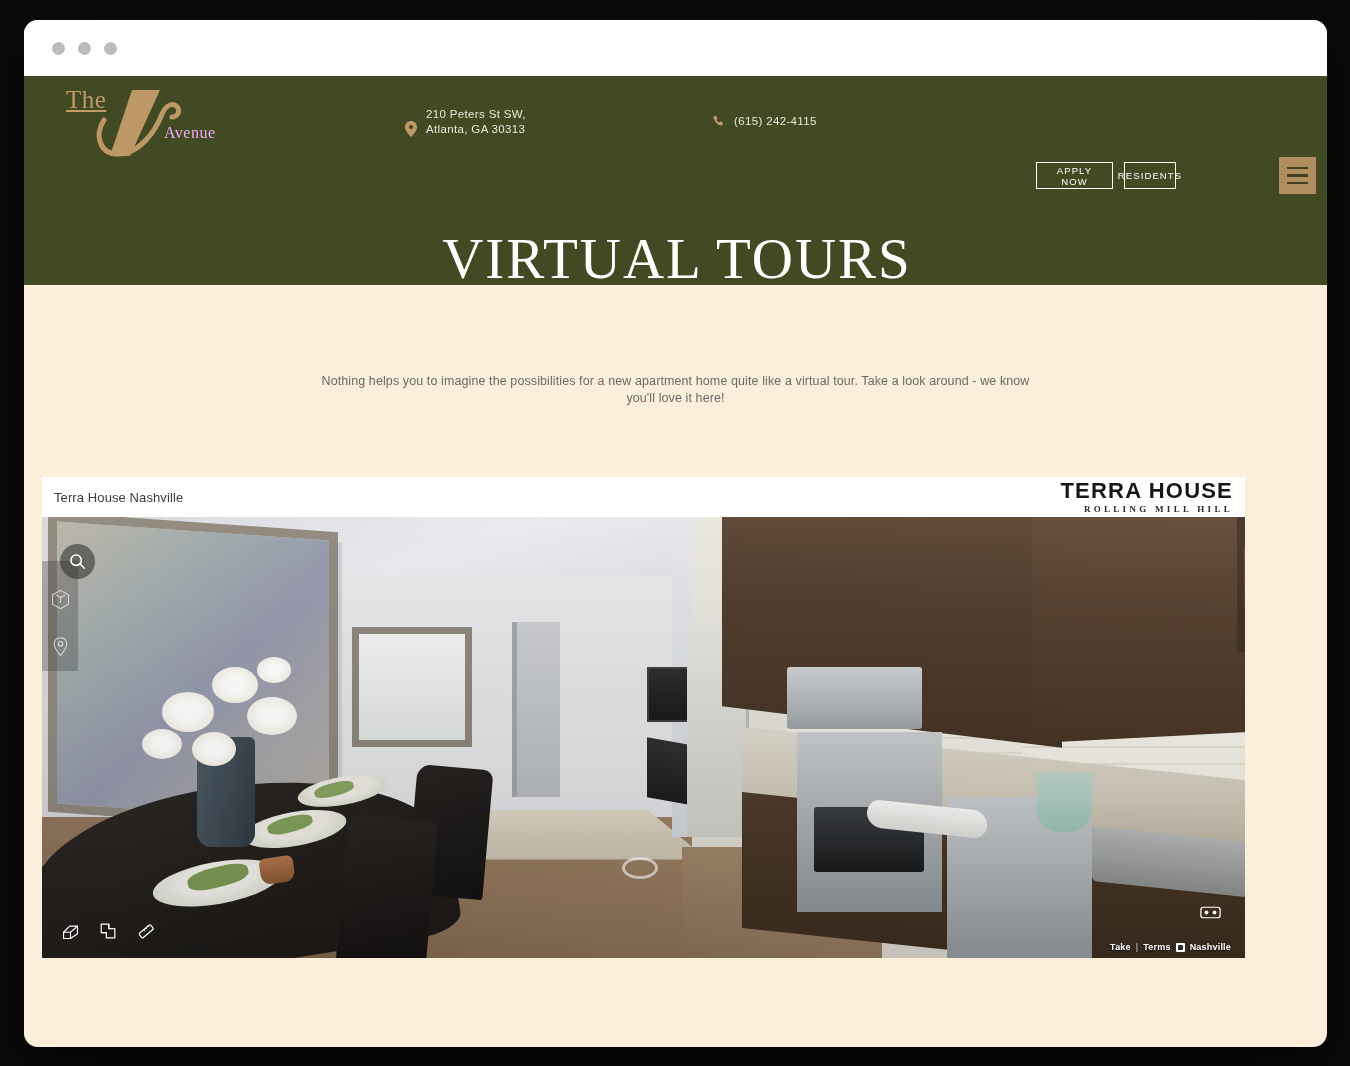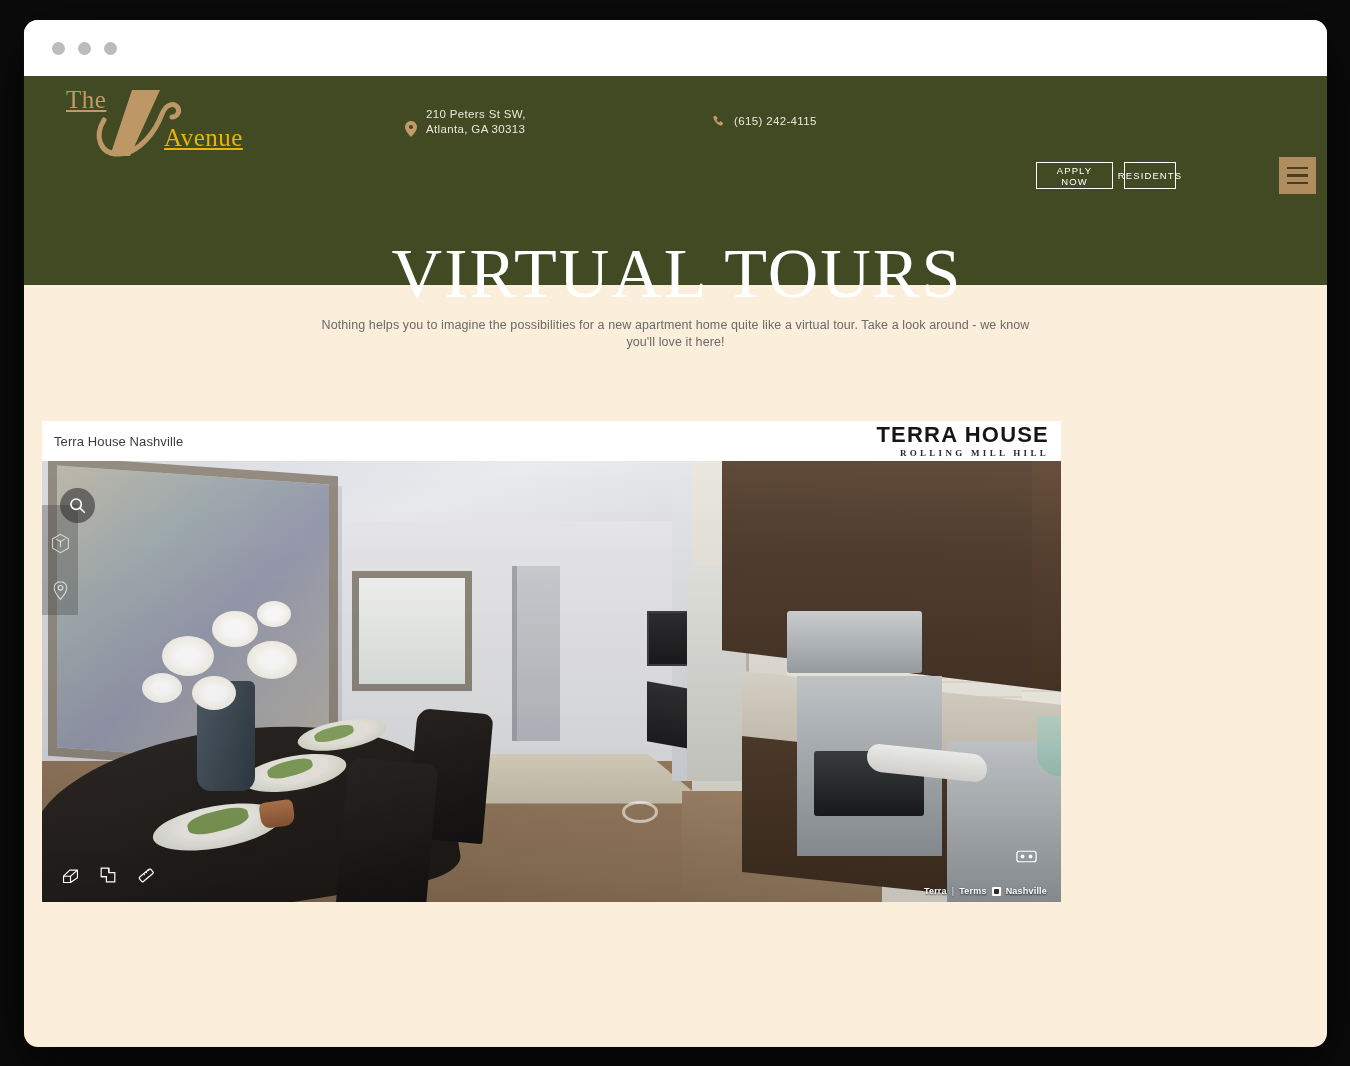--- a/index.html
+++ b/index.html
@@ -50,24 +50,23 @@
   }
   #logo .the {
     position: absolute; left: 22px; top: 2px;
     color: #c09a68; font-size: 25px;
     font-family: "Liberation Serif", serif;
     letter-spacing: .5px;
     text-decoration: underline;
   }
   #logo .avenue {
     position: absolute; left: 120px; top: 40px;
-    color: #eab308; font-size: 25px;
+    color: #f0abfc; font-size: 16px;
     font-family: "Liberation Serif", serif;
     letter-spacing: .5px;
-    text-decoration: underline;
   }
   #logo svg { position: absolute; left: 48px; top: 0px; }
 
   .contact-block {
     position: absolute;
     display: flex; align-items: flex-end; gap: 9px;
     color: #ece7dc;
     font-size: 11.5px; line-height: 15px;
     letter-spacing: .35px;
   }
@@ -98,30 +97,30 @@
     cursor: pointer;
   }
   #hamburger span { display:block; width: 21px; height: 2.5px; background: #473f22; }
 
   #page-title {
     position: absolute;
     left: 3px; right: 0; top: 116px;
     text-align: center;
     color: #ffffff;
     font-family: "Liberation Serif", serif;
-    font-size: 70px;
+    font-size: 57px;
     letter-spacing: 2px;
     font-weight: 400;
     line-height: 1;
   }
 
   
   #intro {
     background: #fbeedb;
-    padding-top: 32px;
+    padding-top: 88px;
     text-align: center;
   }
   #intro p {
     margin: 0 auto;
     width: 720px;
     color: #6a6a68;
     font-size: 12.5px;
     line-height: 17px;
     letter-spacing: .1px;
   }
@@ -135,21 +134,21 @@
     letter-spacing: 1.1px;
     font-family: "Liberation Sans", sans-serif;
     display: flex; align-items: center; justify-content: center;
     cursor: pointer;
   }
 
   
   #viewer-wrap {
     position: relative;
     margin: 70px 18px 0 18px;
-    width: 1019px;
+    width: 1203px;
     background: #5eead4;
   }
   #viewer-bar {
     height: 40px;
     background: #ffffff;
     display: flex; align-items: center; justify-content: space-between;
     padding: 0 8px 0 12px;
   }
   #viewer-title { font-size: 13px; color: #3c3c3c; letter-spacing: .1px; }
   #brand-logo { text-align: right; line-height: 1; padding-right: 4px;}
@@ -524,21 +523,21 @@
 
         <div id="vr-btn">
           <svg width="21" height="15" viewBox="0 0 24 17" fill="none" stroke="#ffffff" stroke-width="1.4">
             <rect x="1" y="2.5" width="22" height="12" rx="3"></rect>
             <circle cx="7.4" cy="8.5" r="2.2" fill="#ffffff" stroke="none"></circle>
             <circle cx="16.6" cy="8.5" r="2.2" fill="#ffffff" stroke="none"></circle>
           </svg>
         </div>
 
         <div id="mp-credit">
-          <span>Terra</span>
+          <span>Take</span>
           <span class="sep">|</span>
           <span>Terms</span>
           <span class="mp-square"></span>
           <span>Nashville</span>
         </div>
 
         <div id="pano-cursor"></div>
 
       </div>
     </section>

